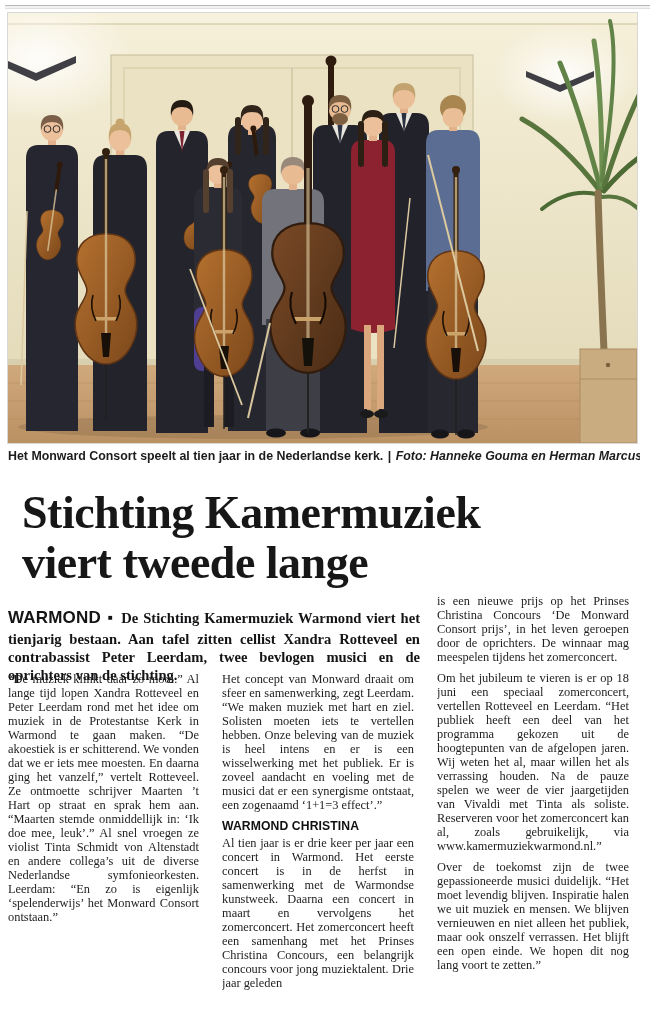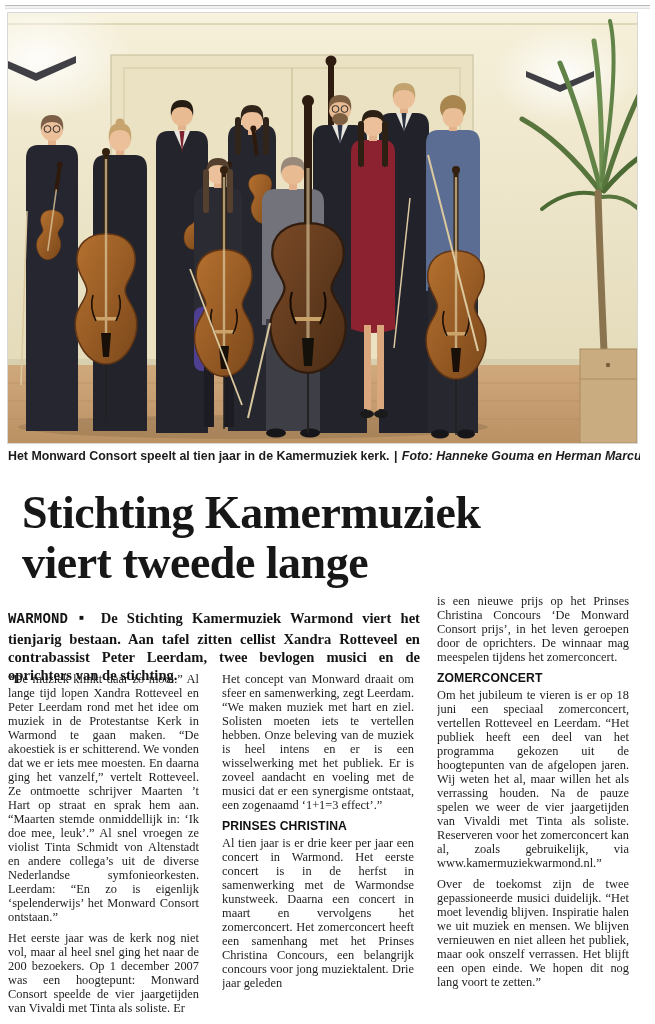--- a/index.html
+++ b/index.html
@@ -12,21 +12,21 @@
   .caption{position:absolute;left:8px;top:449px;width:632px;
            font-family:"Liberation Sans", sans-serif;font-size:12.4px;line-height:15px;
            color:#1c1c1e;font-weight:600;white-space:nowrap;overflow:hidden;}
   .caption .sep{font-weight:700;margin:0 1px;}
   .caption .credit-label{font-weight:700;font-style:italic;text-align:center;}
   .caption .credit{font-style:italic;font-weight:700;}
   .headline{position:absolute;left:6px;top:472px;width:640px;
             font-weight:700;font-size:46px;line-height:50px;letter-spacing:-0.5px;color:#171717;}
   .lead{position:absolute;left:8px;top:594px;width:412px;
         font-weight:700;font-size:14.6px;line-height:18.2px;text-align:justify;color:#141416;}
-  .dateline{font-family:Liberation Mono, monospace;font-size:14px;font-weight:700;letter-spacing:0.2px;}
+  .dateline{font-family:Liberation Sans, sans-serif;font-size:17px;font-weight:700;letter-spacing:0.2px;}
   .bullet{font-size:8px;position:relative;top:-2.5px;padding:0 2px;}
   .col{position:absolute;font-size:12.4px;line-height:14px;text-align:justify;overflow:hidden;
        hyphens:auto;-webkit-hyphens:auto;}
   .col p{margin:0 6px 7px 0;}
   .col1{left:8px;top:672px;width:197px;height:352px;}
   .col2{left:222px;top:672px;width:198px;height:352px;}
   .col3{left:437px;top:594px;width:198px;height:430px;}
   .subhead{font-family:"Liberation Sans", sans-serif;font-size:12.2px;font-weight:700;
            letter-spacing:0.1px;color:#111;margin:6px 0 3px 0;}
 </style>
@@ -267,48 +267,46 @@
         <path d="M-5,33 L5,33 L3,57 L-3,57 Z" fill="#170f08"></path>
         <path d="M-12,-4 C-15,6 -12,15 -9,21" stroke="#1c0f06" stroke-width="1.6" fill="none"></path>
         <path d="M12,-4 C15,6 12,15 9,21" stroke="#1c0f06" stroke-width="1.6" fill="none"></path>
         <line x1="0" y1="64" x2="0" y2="120" stroke="#222" stroke-width="1.5"></line>
       </g>
       <line x1="420" y1="142" x2="470" y2="338" stroke="#dcc9a0" stroke-width="2"></line>
     </svg>
   </figure>
 
   <div class="caption">
-    <span>Het Monward Consort speelt al tien jaar in de Kamermuziek kerk.</span>
+    <span>Het Monward Consort speelt al tien jaar in de Nederlandse kerk.</span>
     <span class="sep">|</span>
     <span class="credit-label">Foto:</span>
     <span class="credit">Hanneke Gouma en Herman Marcus</span>
   </div>
 
   <h1 class="headline" style="margin:16px">
     <div>Stichting Kamermuziek</div>
     <div>viert tweede lange</div>
   </h1>
 
   <p class="lead">
     <span class="dateline">WARMOND</span>
     <span class="bullet">■</span>
     <span>De Stichting Kamermuziek Warmond viert het tienjarig bestaan. Aan tafel zitten cellist Xandra Rotteveel en contrabassist Peter Leerdam, twee bevlogen musici en de oprichters van de stichting.</span>
   </p>
 
   <div class="col col1">
     <p>“De muziek klinkt daar zo mooi.” Al lange tijd lopen Xandra Rotteveel en Peter Leerdam rond met het idee om muziek in de Protestantse Kerk in Warmond te gaan maken. “De akoestiek is er schitterend. We vonden dat we er iets mee moesten. En daarna ging het vanzelf,” vertelt Rotteveel. Ze ontmoette schrijver Maarten ’t Hart op straat en sprak hem aan. “Maarten stemde onmiddellijk in: ‘Ik doe mee, leuk’.” Al snel vroegen ze violist Tinta Schmidt von Altenstadt en andere collega’s uit de diverse Nederlandse symfonieorkesten. Leerdam: “En zo is eigenlijk ‘spelenderwijs’ het Monward Consort ontstaan.”</p>
-    <p>Het eerste jaar was de kerk nog niet vol, maar al heel snel ging het naar de 200 bezoekers. Op 1 december 2007 was een hoogtepunt: Monward Consort speelde de vier jaargetijden van Vivaldi met Tinta als soliste. Er</p>
   </div>
 
   <div class="col col2">
     <p>Het concept van Monward draait om sfeer en samenwerking, zegt Leerdam. “We maken muziek met hart en ziel. Solisten moeten iets te vertellen hebben. Onze beleving van de muziek is heel intens en er is een wisselwerking met het publiek. Er is zoveel aandacht en voeling met de musici dat er een synergisme ontstaat, een zogenaamd ‘1+1=3 effect’.”</p>
-    <h3 class="subhead">PRINSES CHRISTINA</h3>
+    <h3 class="subhead">WARMOND CHRISTINA</h3>
     <p>Al tien jaar is er drie keer per jaar een concert in Warmond. Het eerste concert is in de herfst in samenwerking met de Warmondse kunstweek. Daarna een concert in maart en vervolgens het zomerconcert. Het zomerconcert heeft een samenhang met het Prinses Christina Concours, een belangrijk concours voor jong muziektalent. Drie jaar geleden</p>
   </div>
 
   <div class="col col3">
     <p>is een nieuwe prijs op het Prinses Christina Concours ‘De Monward Consort prijs’, in het leven geroepen door de oprichters. De winnaar mag meespelen tijdens het zomerconcert.</p>
-    <h3 class="subhead">ZOMERCONCERT</h3>
     <p>Om het jubileum te vieren is er op 18 juni een speciaal zomerconcert, vertellen Rotteveel en Leerdam. “Het publiek heeft een deel van het programma gekozen uit de hoogtepunten van de afgelopen jaren. Wij weten het al, maar willen het als verrassing houden. Na de pauze spelen we weer de vier jaargetijden van Vivaldi met Tinta als soliste. Reserveren voor het zomerconcert kan al, zoals gebruikelijk, via www.kamermuziekwarmond.nl.”</p>
     <p>Over de toekomst zijn de twee gepassioneerde musici duidelijk. “Het moet levendig blijven. Inspiratie halen we uit muziek en mensen. We blijven vernieuwen en niet alleen het publiek, maar ook onszelf verrassen. Het blijft een open einde. We hopen dit nog lang voort te zetten.”</p>
   </div>
 
 </div>
 
 </body></html>

